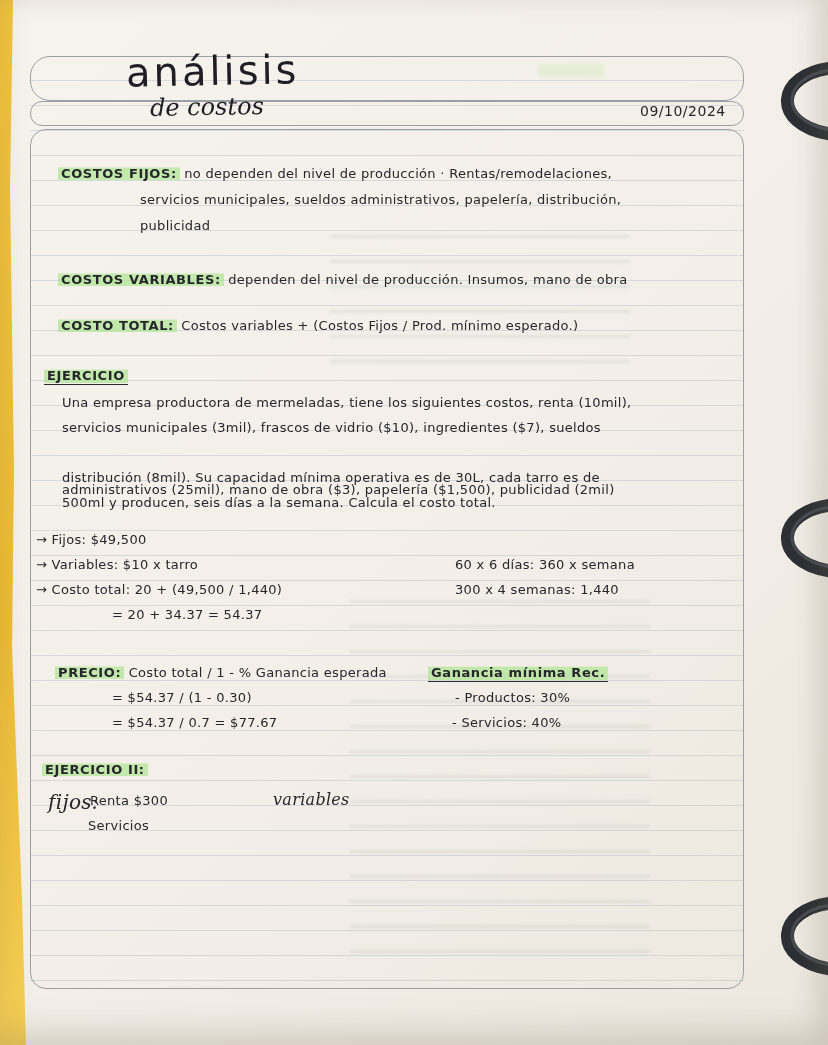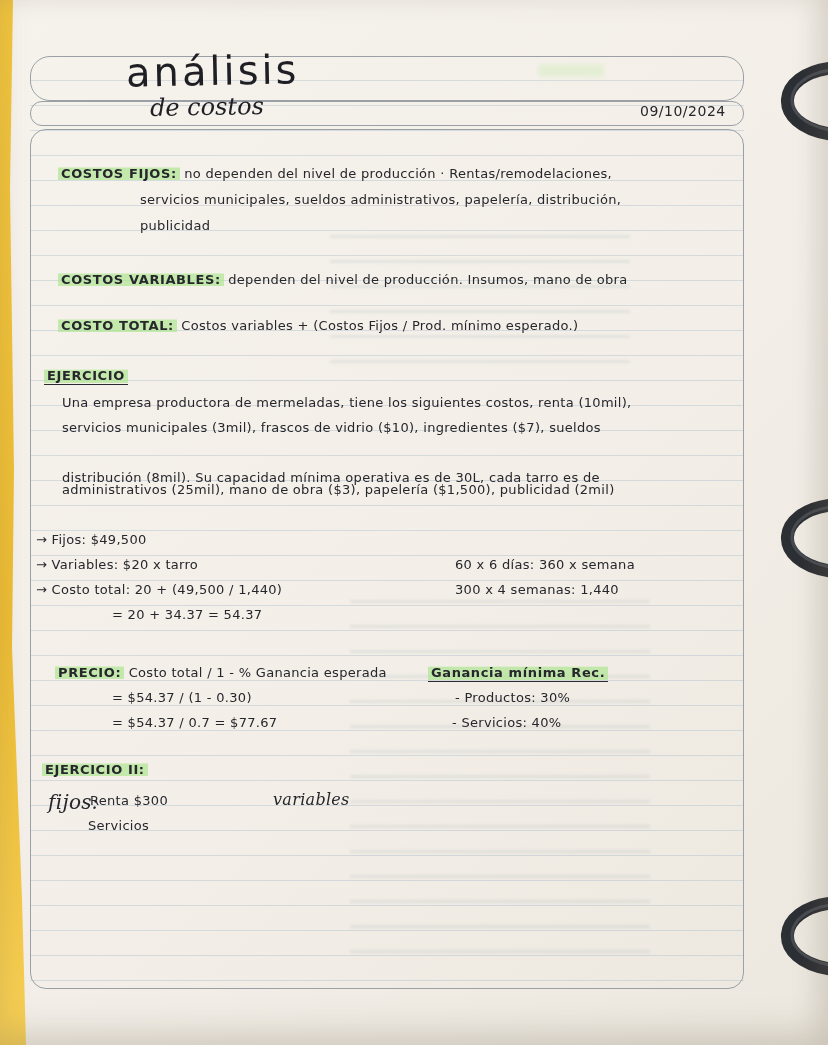--- a/index.html
+++ b/index.html
@@ -71,23 +71,24 @@
     <span>Costos variables + (Costos Fijos / Prod. mínimo esperado.)</span>
   </div>
 
   <div class="hand" style="left:44px;top:368px;">
     <span class="lbl hl und">EJERCICIO</span>
   </div>
   <div class="hand" style="left:62px;top:395px;">Una empresa productora de mermeladas, tiene los siguientes costos, renta (10mil),</div>
   <div class="hand" style="left:62px;top:420px;">servicios municipales (3mil), frascos de vidrio ($10), ingredientes ($7), sueldos</div>
   <div class="hand" style="left:62px;top:466px;margin-top:16px;">administrativos (25mil), mano de obra ($3), papelería ($1,500), publicidad (2mil)</div>
   <div class="hand" style="left:62px;top:470px;">distribución (8mil). Su capacidad mínima operativa es de 30L, cada tarro es de</div>
+  <div class="hand" style="left:62px;top:495px;">500ml y producen, seis días a la semana. Calcula el costo total.</div>
 
   <div class="hand" style="left:36px;top:532px;">→ Fijos: $49,500</div>
-  <div class="hand" style="left:36px;top:557px;">→ Variables: $20 x tarro</div>
+  <div class="hand" style="left:36px;top:557px;">→ Variables: $10 x tarro</div>
   <div class="hand" style="left:36px;top:582px;">→ Costo total: 20 + (49,500 / 1,440)</div>
   <div class="hand" style="left:112px;top:607px;">=  20 + 34.37 = 54.37</div>
 
   <div class="hand" style="left:455px;top:557px;">60 x 6 días: 360 x semana</div>
   <div class="hand" style="left:455px;top:582px;">300 x 4 semanas: 1,440</div>
 
   <div class="hand" style="left:55px;top:665px;">
     <span class="lbl hl">PRECIO:</span>
     <span>Costo total / 1 - % Ganancia esperada</span>
   </div>

